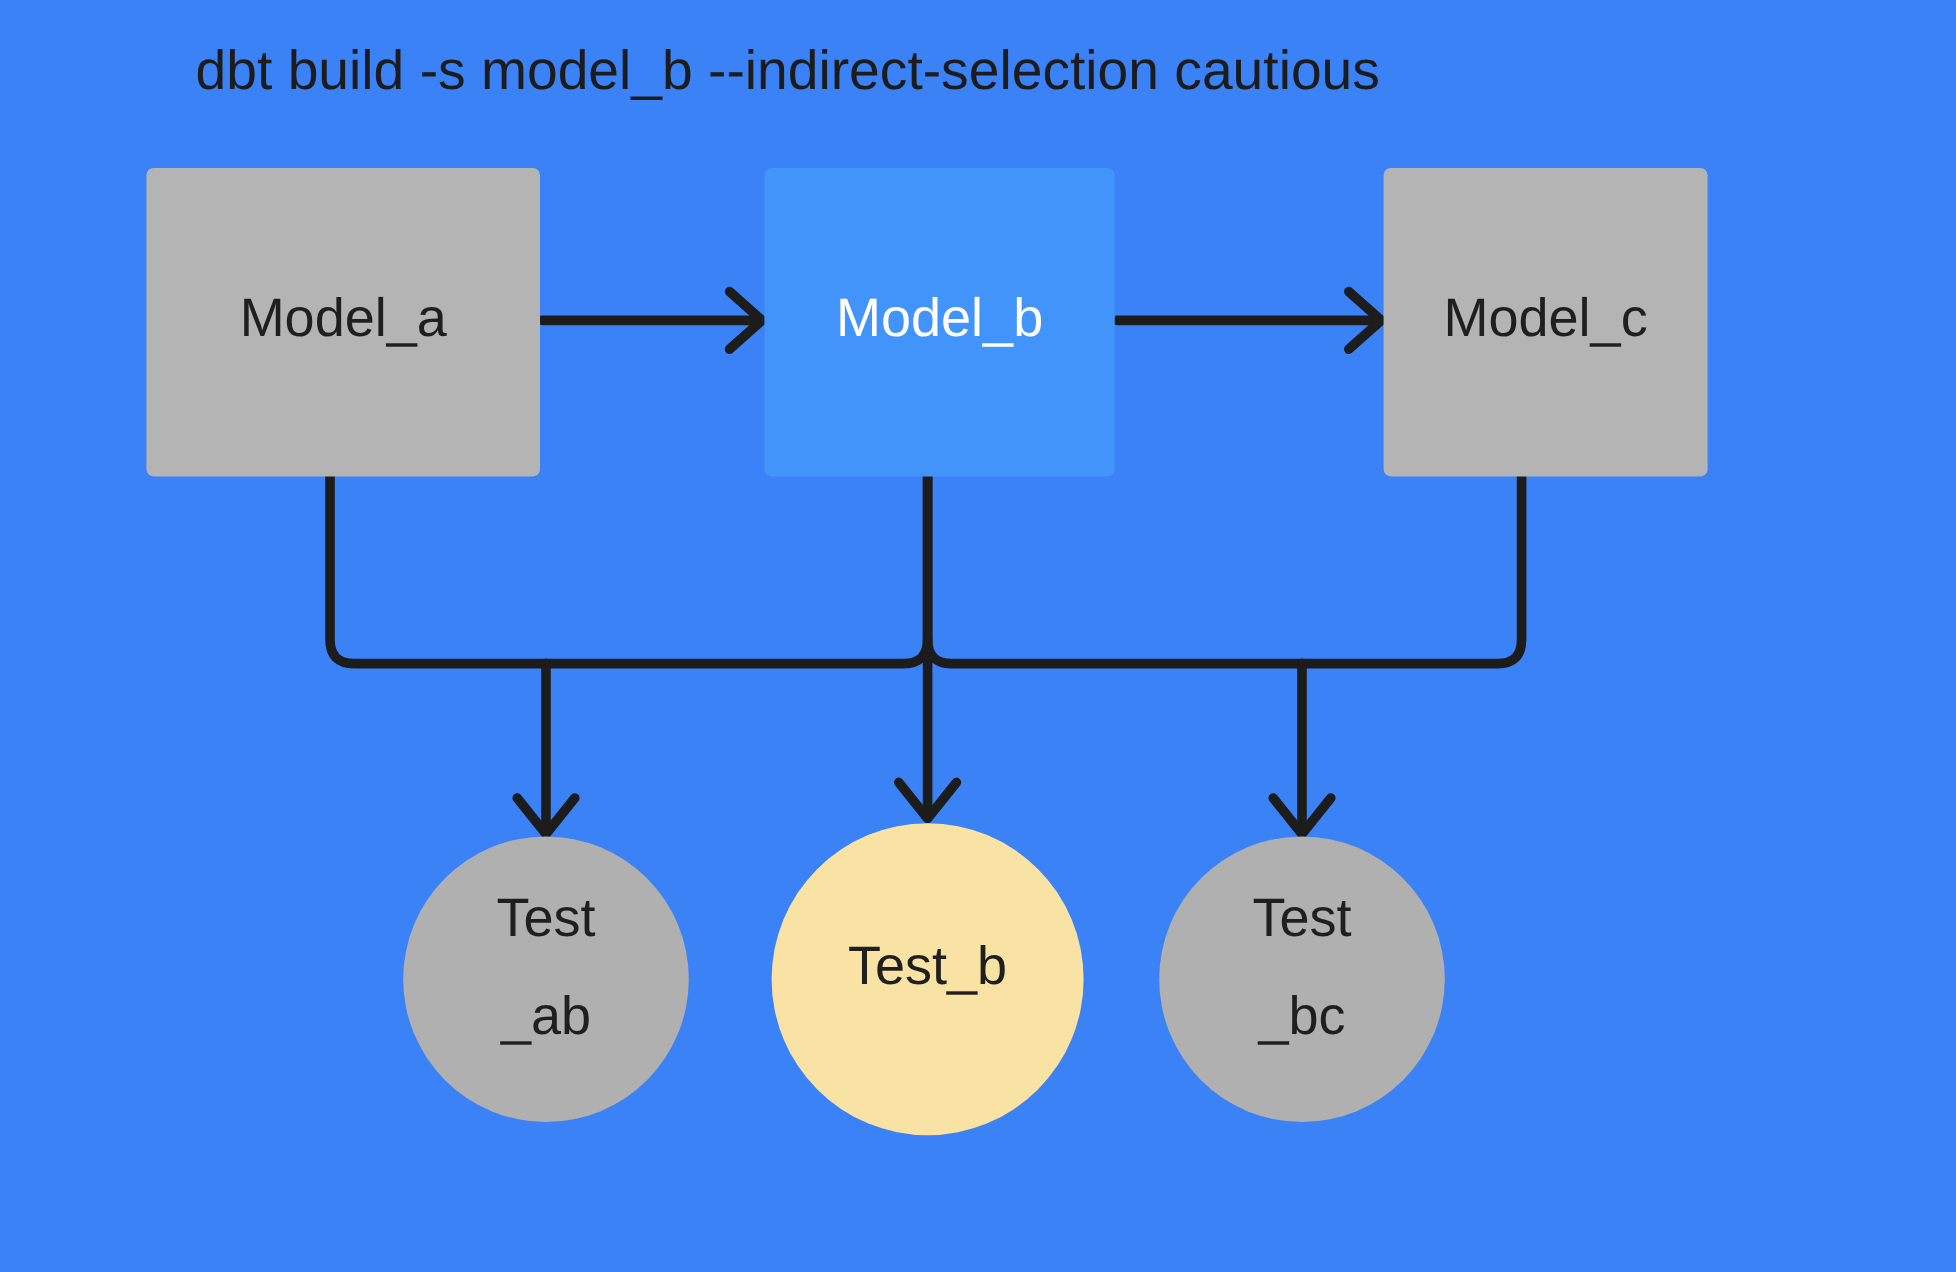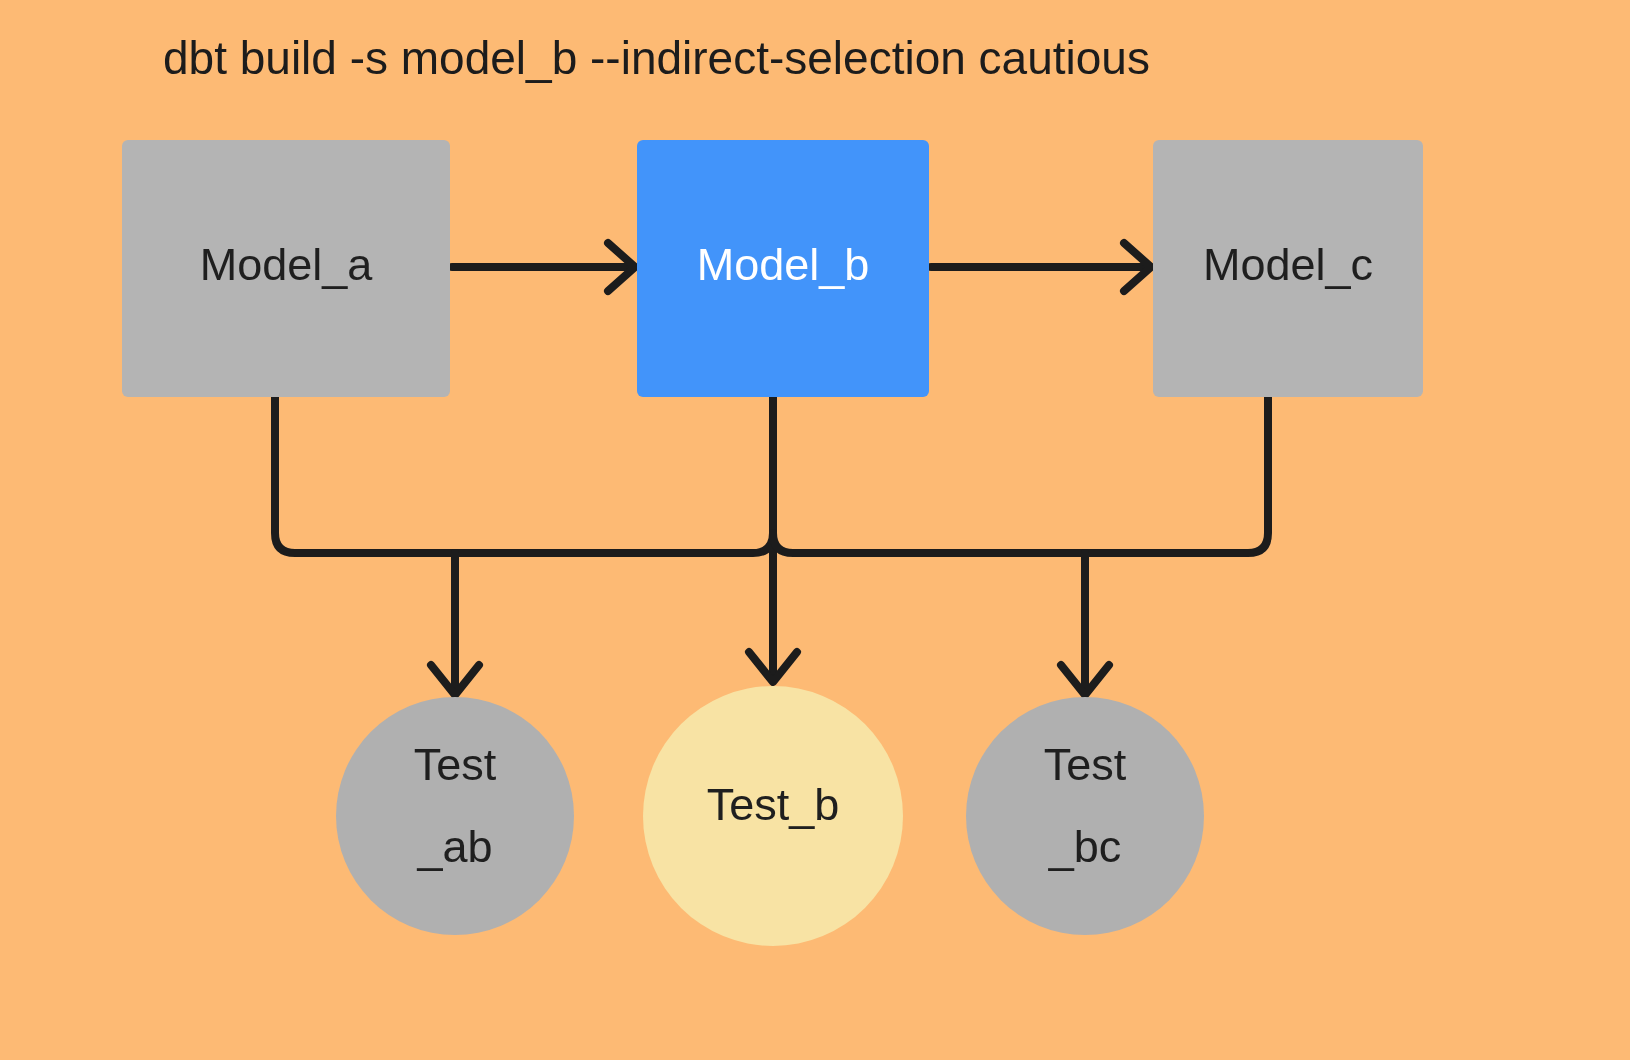--- a/index.html
+++ b/index.html
@@ -7,21 +7,21 @@
     padding: 0;
     background: #ffffff;
   }
   body {
     font-family: "Liberation Sans", sans-serif;
   }
   #canvas {
     position: relative;
     width: 1630px;
     height: 1060px;
-    background: #fdba74;
+    background: #3b82f6;
     overflow: hidden;
   }
   #diagram-svg {
     position: absolute;
     left: 0;
     top: 0;
     width: 1630px;
     height: 1060px;
   }
   .title-text {

